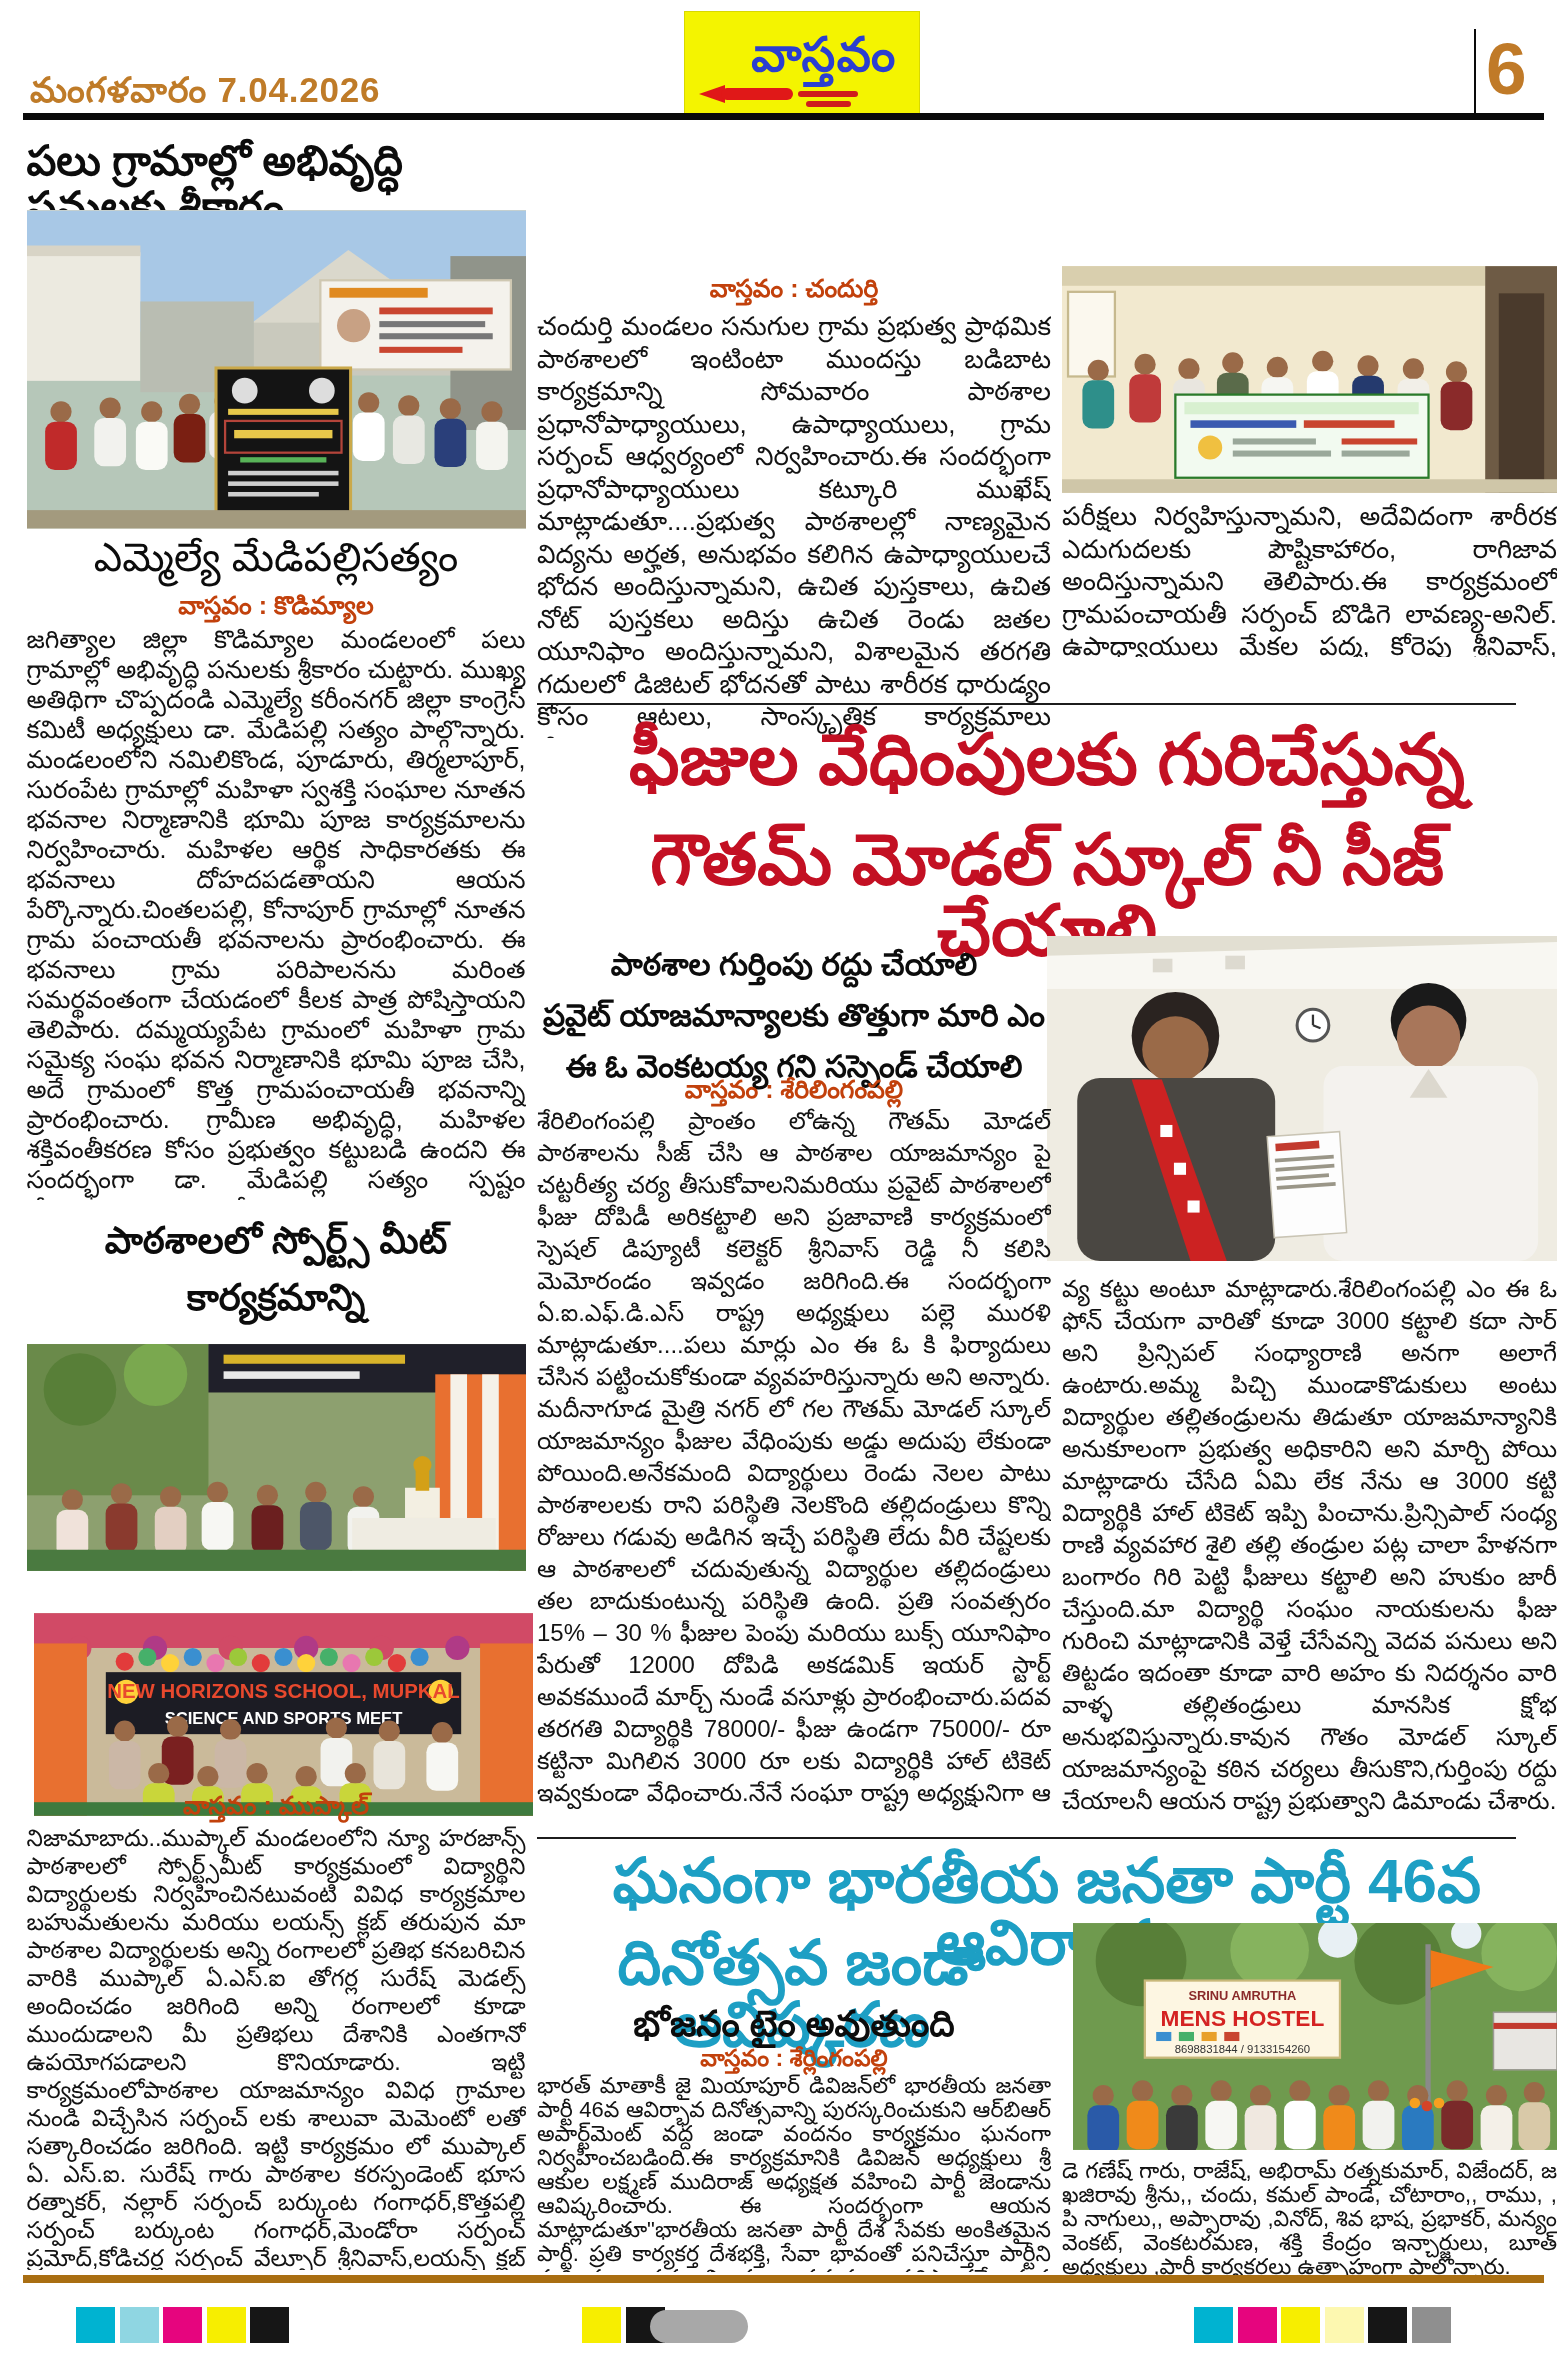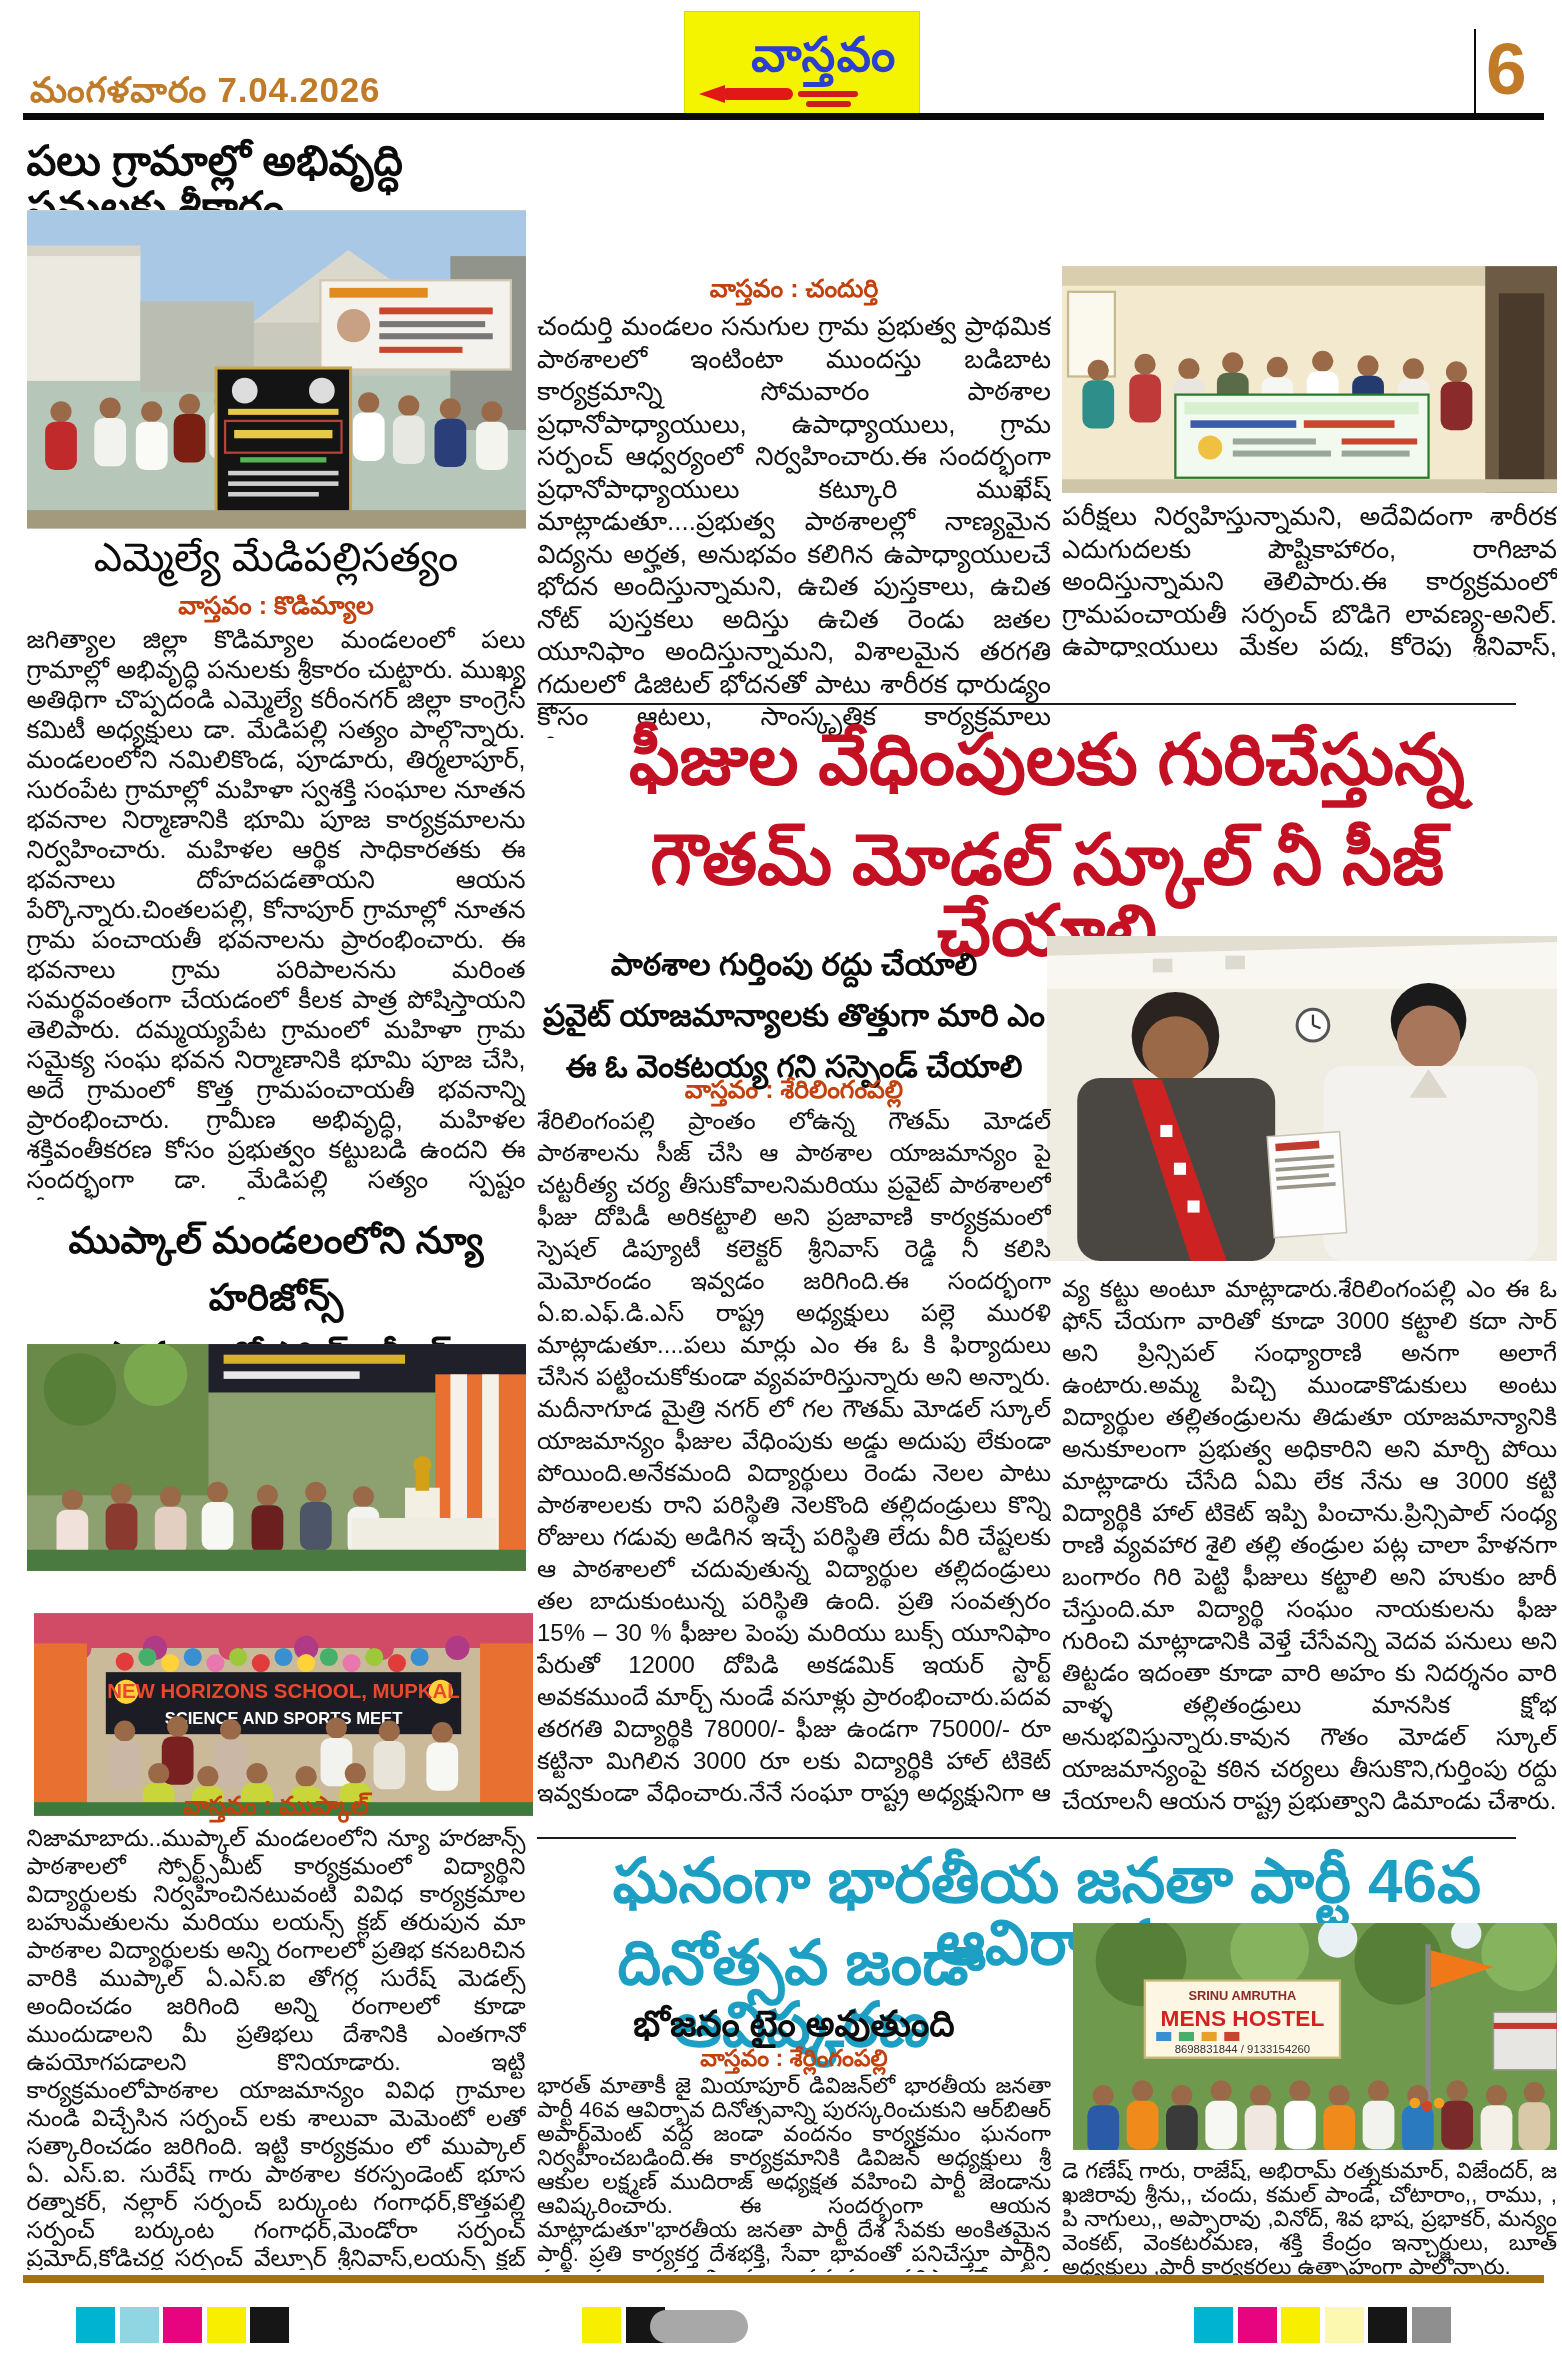--- a/index.html
+++ b/index.html
@@ -112,21 +112,20 @@
       <rect x="266" y="372" width="120" height="6" fill="#cfcfcf"></rect>
       <rect x="0" y="396" width="660" height="24" fill="#a39a7e"></rect>
     </svg>
   </div>
 
   <div class="abs ctr subhead" style="left:26.5px;top:535px;width:499px;">ఎమ్మెల్యే మేడిపల్లిసత్యం</div>
   <div class="abs ctr byline" style="left:26.5px;top:591px;width:499px;">వాస్తవం : కొడిమ్యాల</div>
   <div class="abs jst bt bt-a1 clip" style="left:26.5px;top:624px;width:499px;height:576px;">జగిత్యాల జిల్లా కొడిమ్యాల మండలంలో పలు గ్రామాల్లో అభివృద్ధి పనులకు శ్రీకారం చుట్టారు. ముఖ్య అతిథిగా చొప్పదండి ఎమ్మెల్యే కరీంనగర్ జిల్లా కాంగ్రెస్ కమిటీ అధ్యక్షులు డా. మేడిపల్లి సత్యం పాల్గొన్నారు. మండలంలోని నమిలికొండ, పూడూరు, తిర్మలాపూర్, సురంపేట గ్రామాల్లో మహిళా స్వశక్తి సంఘాల నూతన భవనాల నిర్మాణానికి భూమి పూజ కార్యక్రమాలను నిర్వహించారు. మహిళల ఆర్థిక సాధికారతకు ఈ భవనాలు దోహదపడతాయని ఆయన పేర్కొన్నారు.చింతలపల్లి, కోనాపూర్ గ్రామాల్లో నూతన గ్రామ పంచాయతీ భవనాలను ప్రారంభించారు. ఈ భవనాలు గ్రామ పరిపాలనను మరింత సమర్థవంతంగా చేయడంలో కీలక పాత్ర పోషిస్తాయని తెలిపారు. దమ్మయ్యపేట గ్రామంలో మహిళా గ్రామ సమైక్య సంఘ భవన నిర్మాణానికి భూమి పూజ చేసి, అదే గ్రామంలో కొత్త గ్రామపంచాయతీ భవనాన్ని ప్రారంభించారు. గ్రామీణ అభివృద్ధి, మహిళల శక్తివంతీకరణ కోసం ప్రభుత్వం కట్టుబడి ఉందని ఈ సందర్భంగా డా. మేడిపల్లి సత్యం స్పష్టం చేశారు.ఈకార్యక్రమాల్లో స్థానిక ప్రజాప్రతినిధులు,మండల అధికారులు,నాయకులు,మహిళా సంఘాల సభ్యులు కాంగ్రెస్ నాయకులు కార్యకర్తలు తదితరులు న్నారు.</div>
 
   <div class="abs ctr h-black2" style="left:26.5px;top:1212px;width:499px;">
-    <div>ముప్కాల్ మండలంలోని న్యూ హరిజోన్స్</div>
     <div>పాఠశాలలో స్పోర్ట్స్ మీట్ కార్యక్రమాన్ని</div>
   </div>
 
   <div class="abs photo" style="left:26.5px;top:1344px;width:499px;height:227px;">
     <svg width="499" height="227" viewBox="0 0 660 300">
       <rect width="660" height="300" fill="#8da06f"></rect>
       <rect x="0" y="0" width="240" height="200" fill="#6a8a4a"></rect>
       <circle cx="70" cy="60" r="48" fill="#587f38"></circle>
       <circle cx="170" cy="40" r="42" fill="#7aa84f"></circle>
       <rect x="240" y="0" width="420" height="64" fill="#20202a"></rect>

